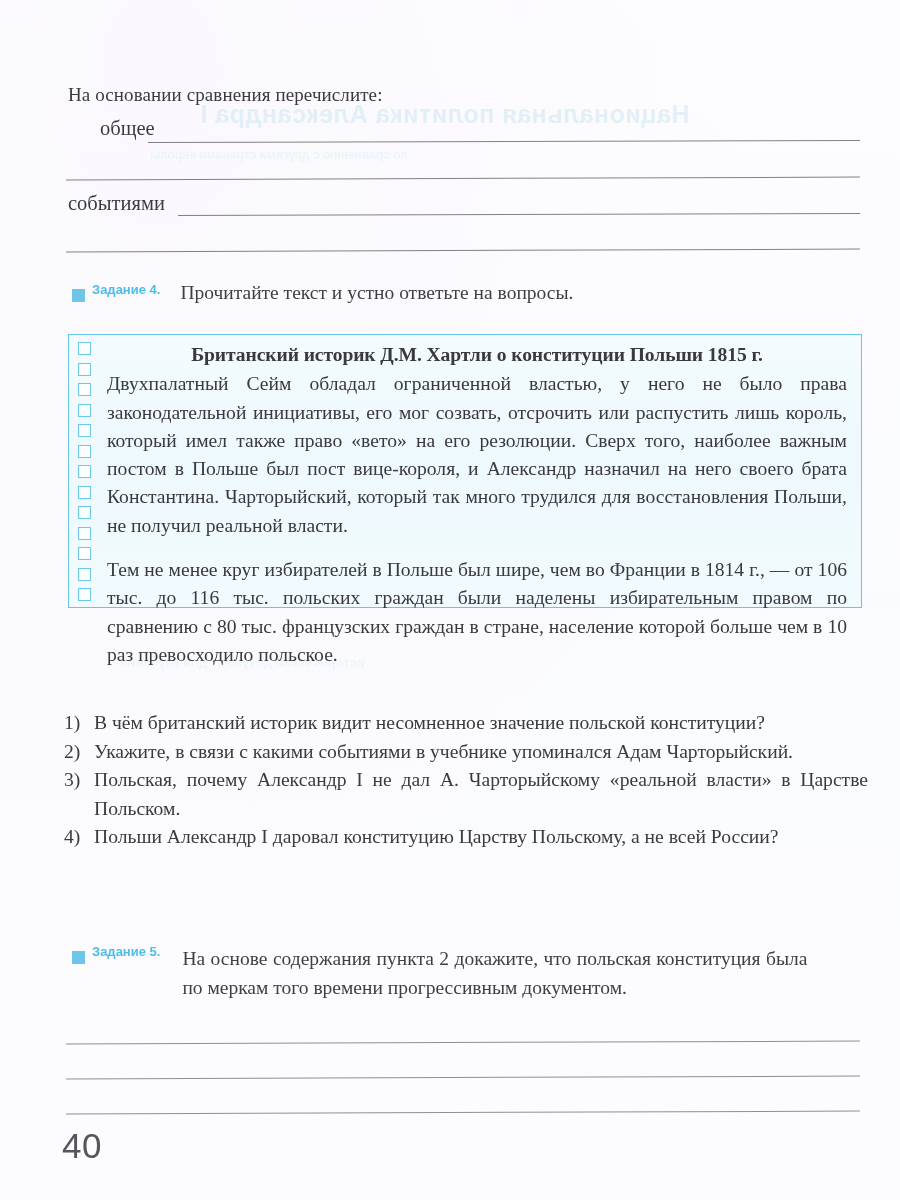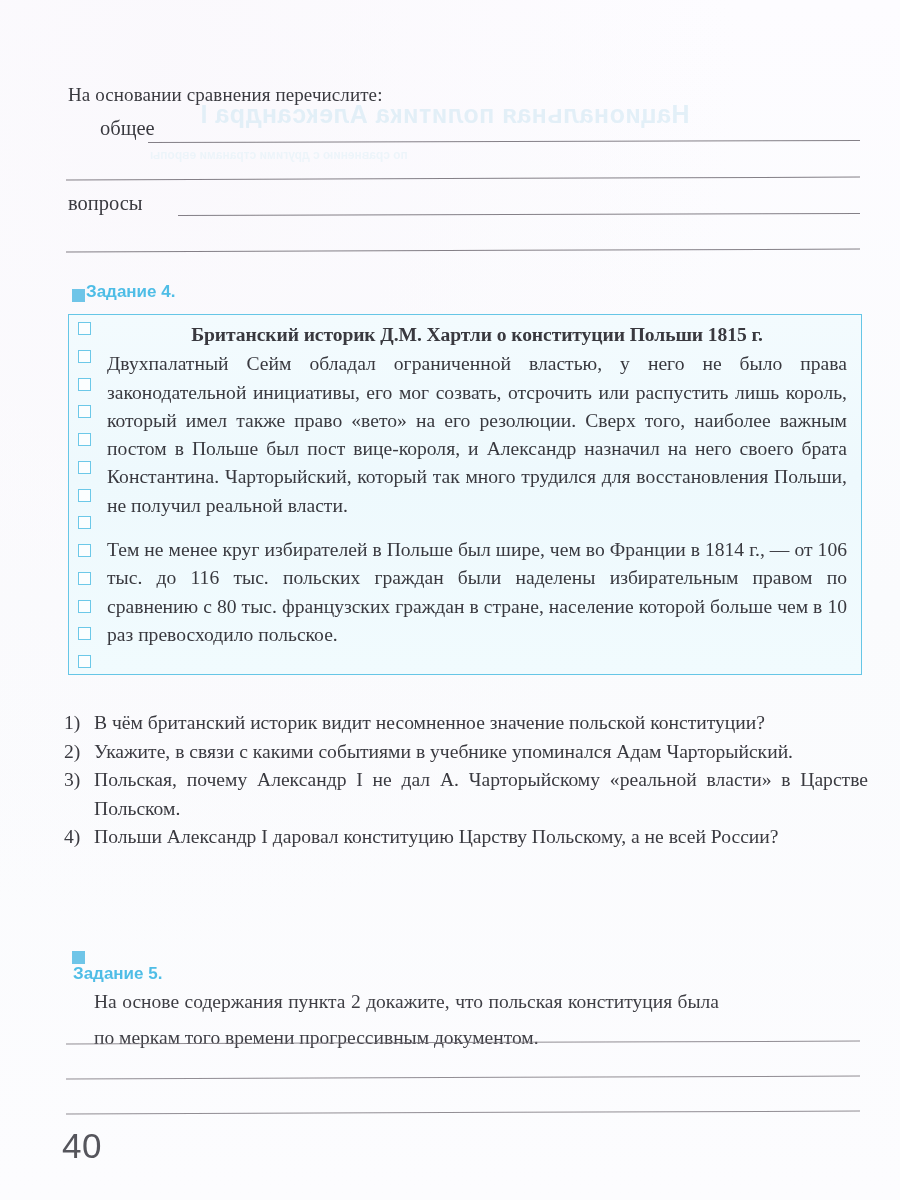--- a/index.html
+++ b/index.html
@@ -83,48 +83,48 @@
     width: 13px;
     height: 13px;
     background: #6fc5e8;
     margin-top: 7px;
     flex: 0 0 auto;
   }
   .task-label {
     color: #4fbde6;
     font-family: "Liberation Sans", sans-serif;
     font-weight: bold;
-    font-size: 17px;
-    margin-left: 1px;
+    font-size: 13px;
+    margin-left: 7px;
     white-space: nowrap;
   }
   .task-text {
     font-size: 19.5px;
     margin-left: 14px;
     color: #3e3e44;
   }
 
   #task4 { left: 72px; top: 282px; }
   #task4 .task-text { margin-left: 20px; }
 
-  #task5 { left: 72px; top: 944px; width: 800px; flex-direction: column; }
+  #task5 { left: 72px; top: 944px; width: 800px; }
   #task5 .task-text {
     margin-left: 22px;
-    line-height: 36px;
+    line-height: 29px;
     width: 625px;
     text-align: justify;
   }
 
   
   .source-box {
     position: absolute;
     left: 68px;
-    top: 314px;
+    top: 334px;
     width: 794px;
-    height: 361px;
+    height: 274px;
     box-sizing: border-box;
     border: 1.6px solid #66c6e6;
     background: linear-gradient(180deg, #f3fbfe 0%, #eef9fd 45%, #f1fbfe 100%);
   }
   .box-ticks {
     position: absolute;
     left: 9px;
     top: 7px;
     bottom: 6px;
     width: 16px;
@@ -198,27 +198,28 @@
   <div class="bleed bleed-2">по сравнению с другими странами европы</div>
   <div class="bleed bleed-3">том числе и в польских землях страны</div>
   <div class="bleed bleed-4">исторический документ для изучения</div>
 
   <div class="lead">На основании сравнения перечислите:</div>
 
   <div class="field-label lbl-obshee">общее</div>
   <div class="rule" style="left:148px; top:141px; width:712px; transform:rotate(-0.18deg);"></div>
   <div class="rule" style="left:66px; top:178px; width:794px; transform:rotate(-0.2deg);"></div>
 
-  <div class="field-label lbl-razlichiya">вопросы</div>
+  <div class="field-label lbl-razlichiya">событиями</div>
   <div class="rule" style="left:178px; top:214px; width:682px; transform:rotate(-0.18deg);"></div>
   <div class="rule" style="left:66px; top:250px; width:794px; transform:rotate(-0.2deg);"></div>
 
   <div class="task" id="task4">
     <span class="task-marker"></span>
     <span class="task-label">Задание 4.</span>
+    <span class="task-text">Прочитайте текст и устно ответьте на вопросы.</span>
   </div>
 
   <div class="source-box">
     <div class="box-ticks" id="box-ticks">
         <i></i>
         <i></i>
         <i></i>
         <i></i>
         <i></i>
         <i></i>

